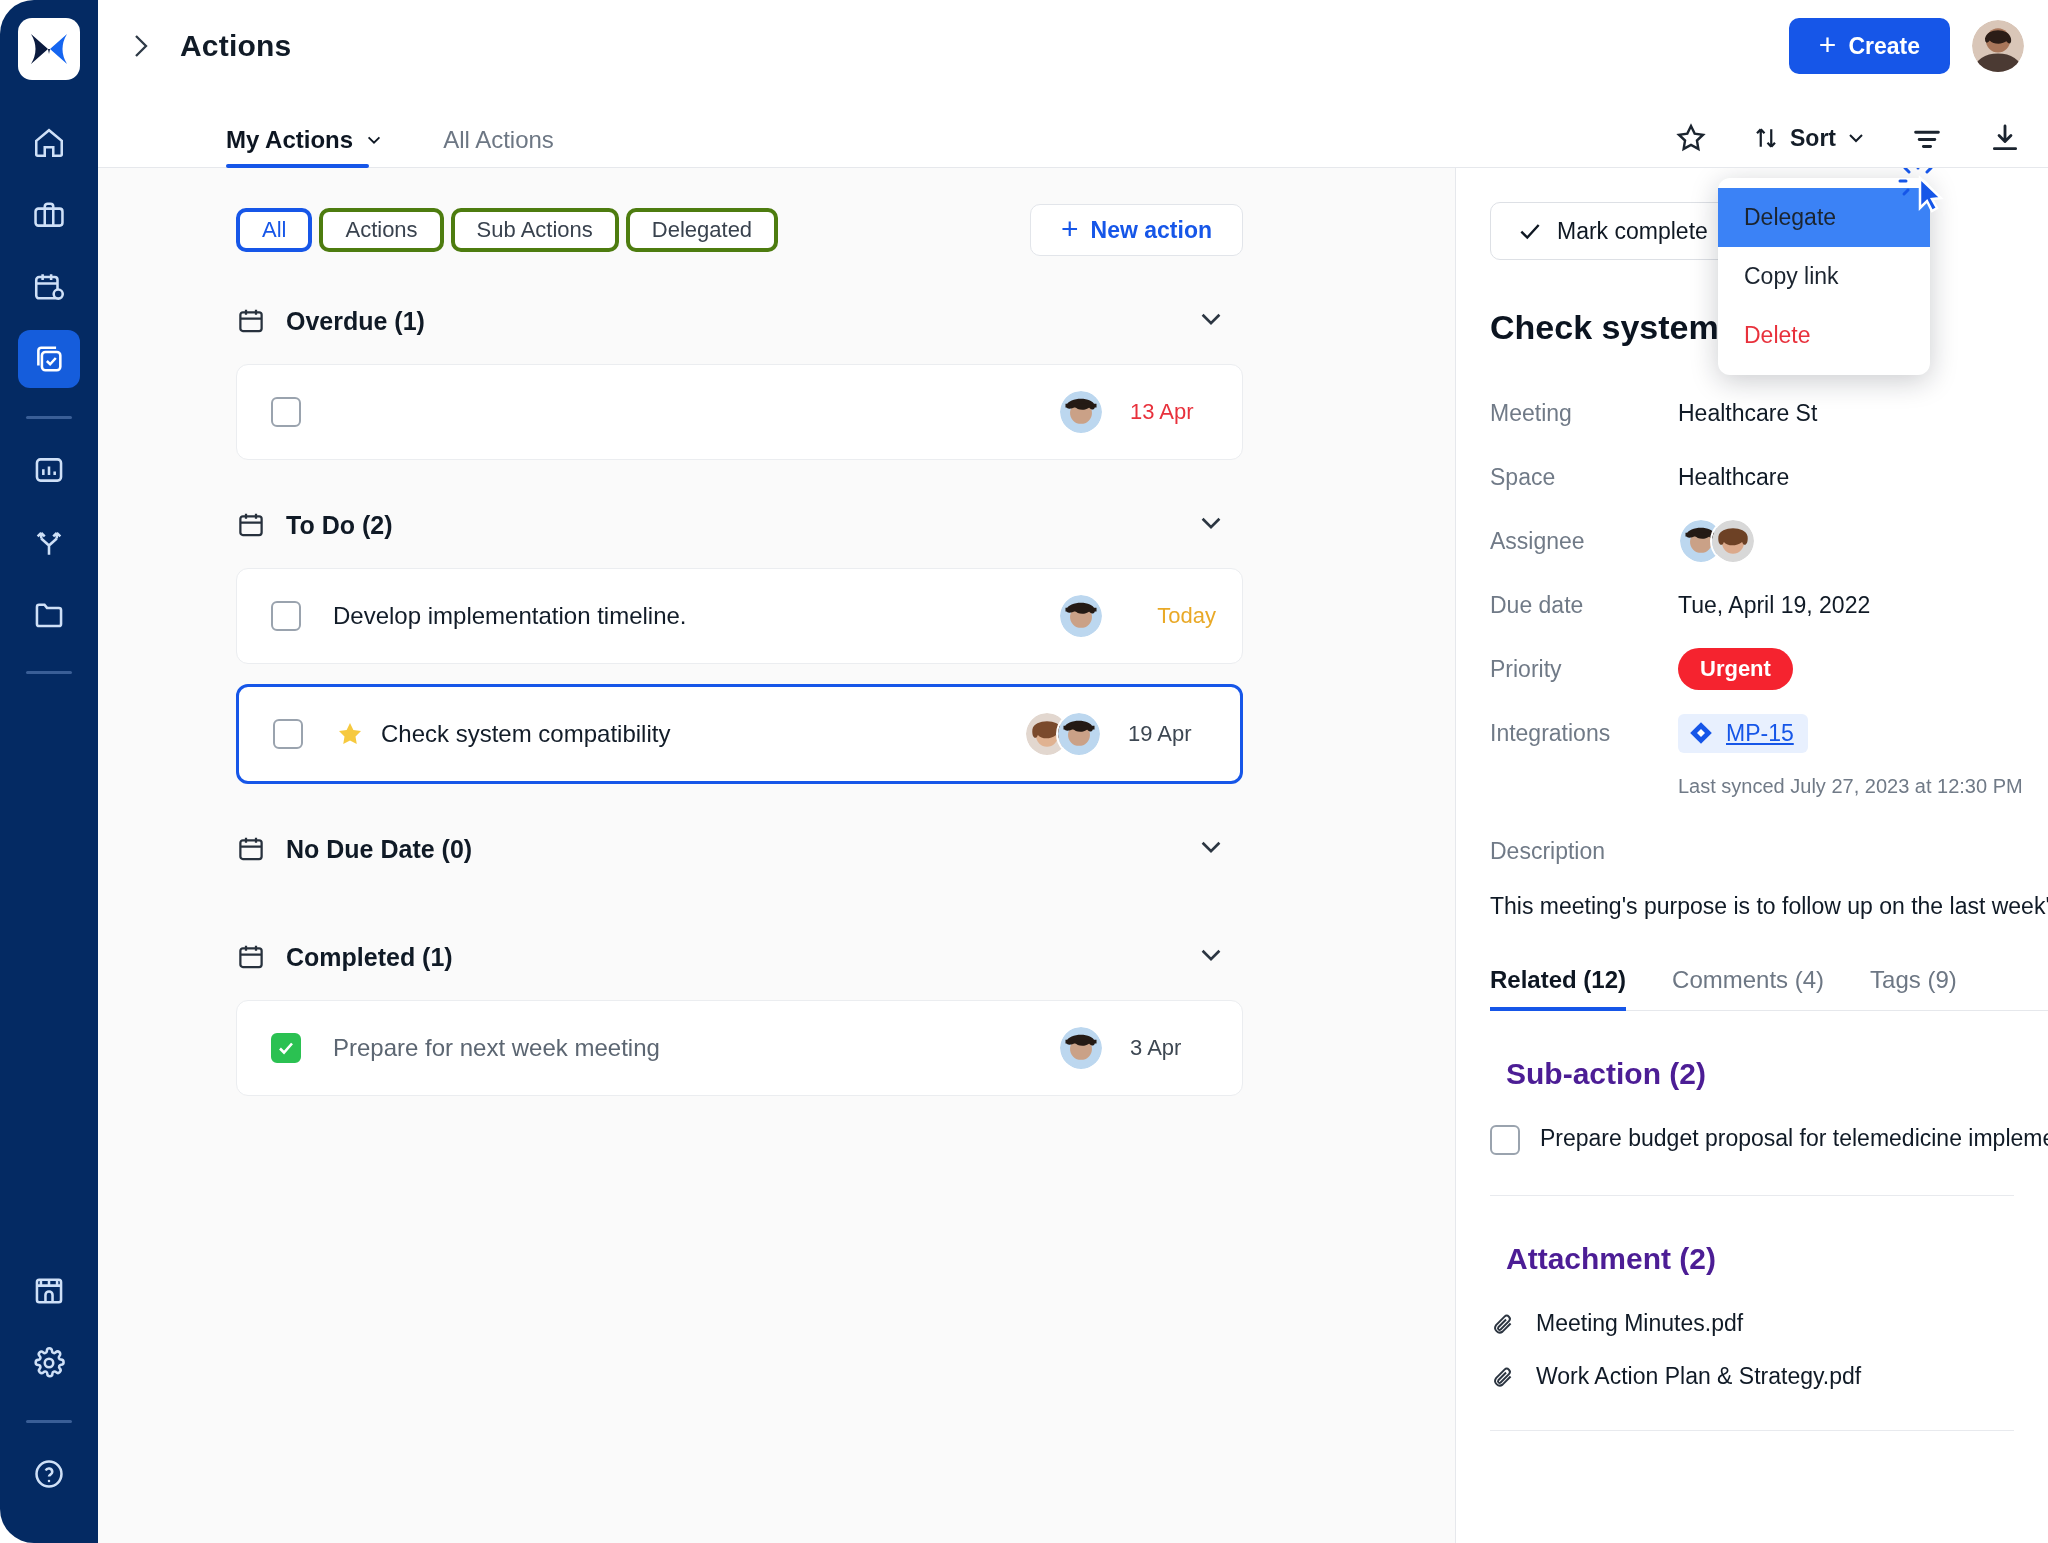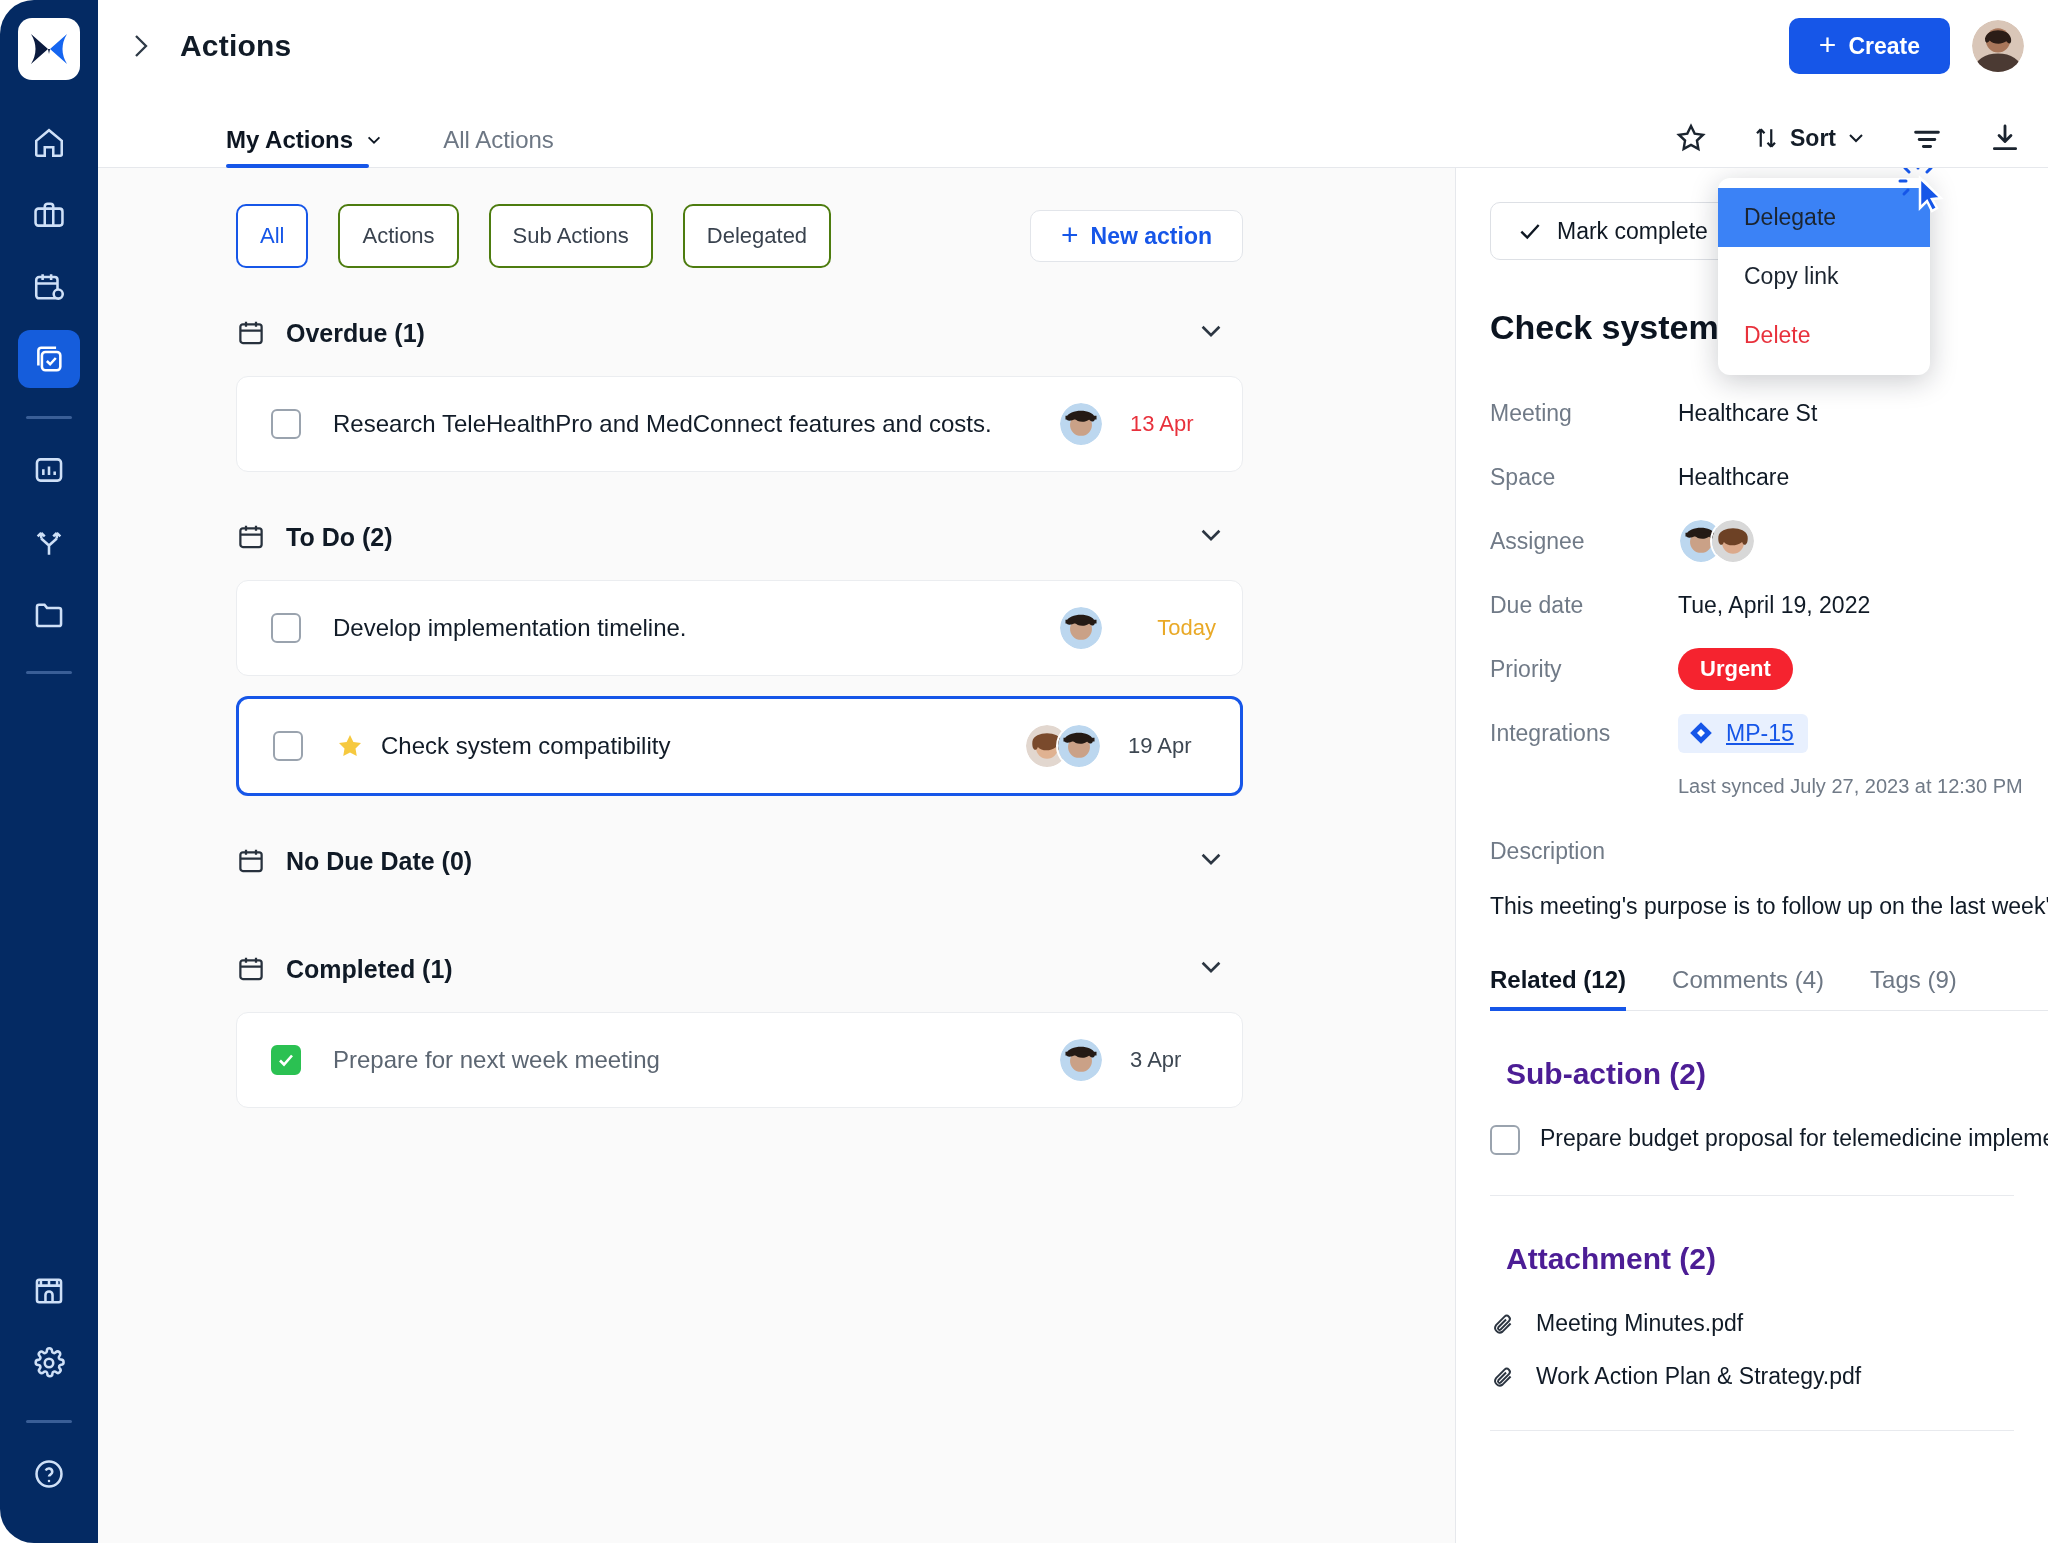--- a/index.html
+++ b/index.html
@@ -95,23 +95,23 @@
   
   .split { flex:1; display:flex; min-height:0; }
 
   
   .listpane {
     width: 1358px; flex:none; background:#fafafa; padding: 36px 0 0 0;
     border-right: 1px solid #e6e8ec; overflow:hidden;
   }
   .filters-row { display:flex; align-items:center; padding: 0 30px 0 138px; }
   .chip {
-    height: 64px; padding: 0 22px; border-radius: 10px; border:2px solid #4d7c0f;
+    height: 44px; padding: 0 22px; border-radius: 10px; border:4px solid #4d7c0f;
     background:#fff; color:#39424e; font-size:22px; display:flex; align-items:center;
-    margin-right: 30px; cursor:pointer; font-family: inherit;
+    margin-right: 7px; cursor:pointer; font-family: inherit;
   }
   .chip.active { border-color:#1656e8; color:#1656e8; background:#fff; }
   .new-action-btn {
     margin-left:auto; height:52px; padding: 0 30px; border-radius:10px; border:1px solid #e2e5ea;
     background:#fff; color:#1656e8; font-size:23px; font-weight:600;
     display:flex; align-items:center; gap:12px; cursor:pointer; font-family:inherit;
     margin-right: 182px;
   }
   .group-head {
     display:flex; align-items:center; padding: 0 30px 0 138px; height: 86px; margin-top: 22px;
@@ -377,21 +377,20 @@
           </svg>
           <span class="group-title">Overdue (1)</span>
           <span class="group-chev">
             <svg width="28" height="28" viewBox="0 0 20 20" fill="none" stroke="currentColor" stroke-width="1.9">
                 <path d="M4 7l6 6 6-6"></path>
               </svg>
           </span>
         </div>
         <div class="task-card">
           <div class="cbox"></div>
-          <span class="task-title">Research TeleHealthPro and MedConnect features and costs.</span>
           <div class="task-right">
             <div class="ava-stack">
               <div class="avatar sm">
                 <svg class="ph" viewBox="0 0 46 46">
                     <circle cx="23" cy="23" r="23" fill="#bcd7ef"></circle>
                     <circle cx="23" cy="24" r="12" fill="#caa187"></circle>
                     <path d="M7 16c3-10 29-10 31 0 1 6-4 5-6 2-5 4-13 3-16-1-2 3-10 4-9-1z" fill="#241a15"></path>
                     <path d="M6 14h34v4H6z" fill="#241a15"></path>
                   </svg>
               </div>

